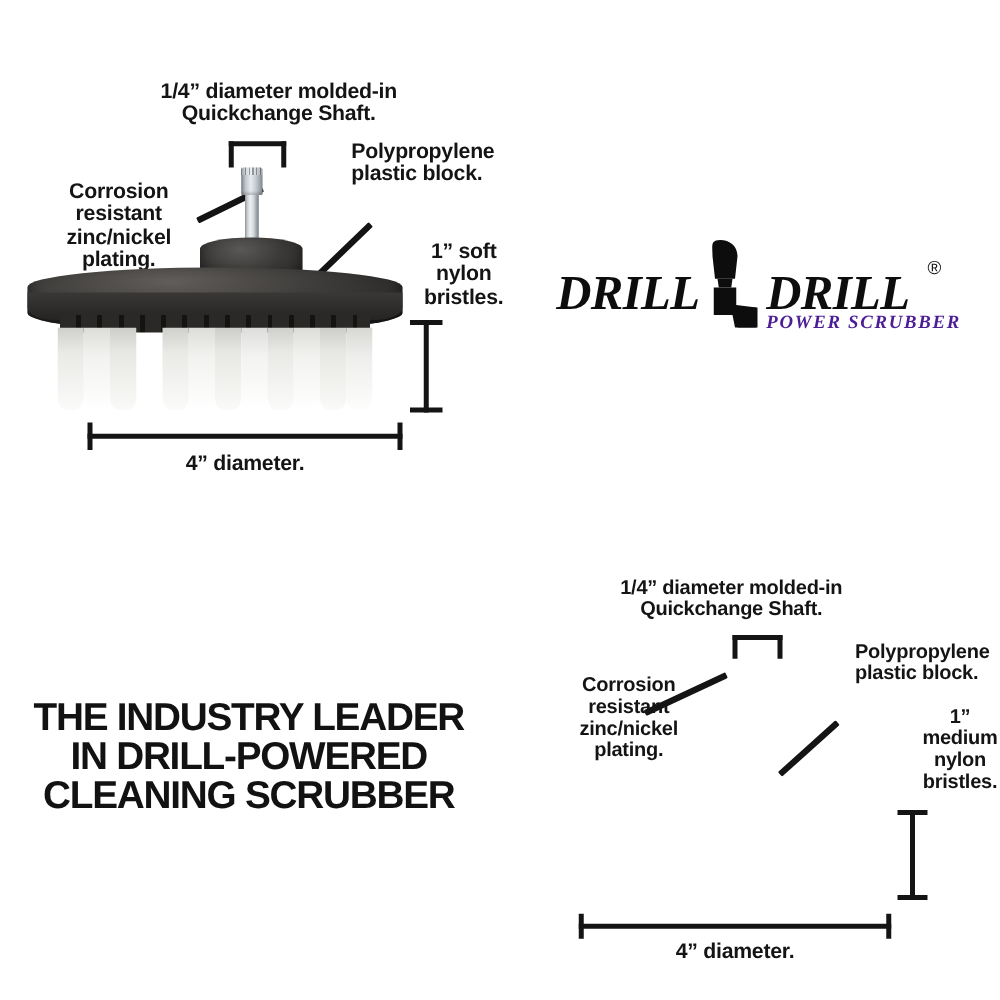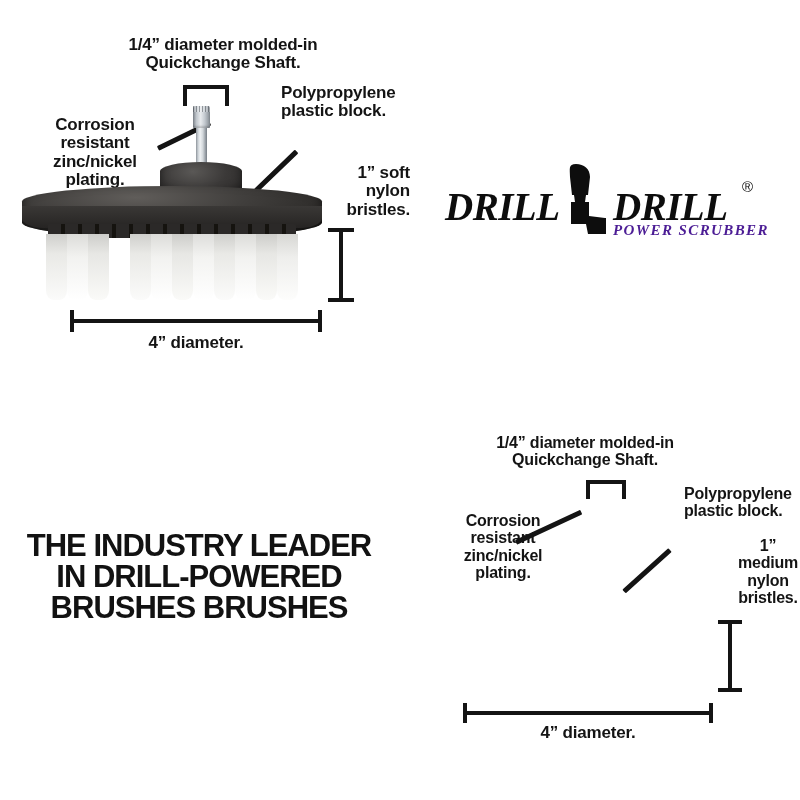--- a/index.html
+++ b/index.html
@@ -14,20 +14,21 @@
     overflow: hidden;
     font-family: "Liberation Sans", sans-serif;
     color: #111111;
   }
 
   .stage {
     position: absolute;
     inset: 0;
     width: 800px;
     height: 572px;
+    margin-top: 28px;
   }
 
   
   .label {
     position: absolute;
     font-family: "Liberation Sans", sans-serif;
     font-weight: bold;
     color: #141414;
     line-height: 1.08;
     white-space: pre-line;
@@ -196,21 +197,21 @@
 zinc/nickel
 plating.</div>
 
     <div class="leader" style="left:158px; top:146px; width:58px; height:5px; transform: rotate(-26deg);"></div>
 
     <div class="label" style="left:281px; top:84px; width:150px; font-size:17px; text-align:left;">Polypropylene
 plastic block.</div>
 
     <div class="leader" style="left:252px; top:192px; width:62px; height:5px; transform: rotate(-44deg);"></div>
 
-    <div class="label" style="left:332px; top:164px; width:78px; font-size:17px; text-align:right;">1” soft
+    <div class="label" style="left:332px; top:164px; width:78px; font-size:17px; text-align:center;">1” soft
 nylon
 bristles.</div>
 
     <div class="brush" style="left:0; top:0; width:400px; height:320px;">
 
       <div class="shaft" style="left:196px; top:118px; width:11px; height:62px;"></div>
 
       <div class="shaft-hex" style="left:193px; top:106px; width:17px; height:22px;"></div>
 
       <div class="hub" style="left:160px; top:162px; width:82px; height:38px;"></div>
@@ -270,21 +271,21 @@
     <div class="logo-word" style="left:168px; top:24px; font-size:39px;">DRILL</div>
 
     <div class="logo-reg" style="left:297px; top:18px; font-size:15px;">®</div>
 
     <div class="logo-sub" style="left:168px; top:62px; font-size:15px;">POWER SCRUBBER</div>
   </div>
 
   <div class="tagline" style="left:14px; top:530px; width:370px; font-size:31px;">
     <div>THE INDUSTRY LEADER</div>
     <div>IN DRILL-POWERED</div>
-    <div>BRUSHES BRUSHES</div>
+    <div>CLEANING SCRUBBER</div>
   </div>
 
   <div>
 
     <div class="label" style="left:468px; top:434px; width:234px; font-size:16px; text-align:center;">1/4” diameter molded-in
 Quickchange Shaft.</div>
 
     <div class="bracket-u" style="left:586px; top:480px; width:32px; height:15px;"></div>
 
     <div class="label" style="left:443px; top:512px; width:120px; font-size:16px; text-align:center;">Corrosion

